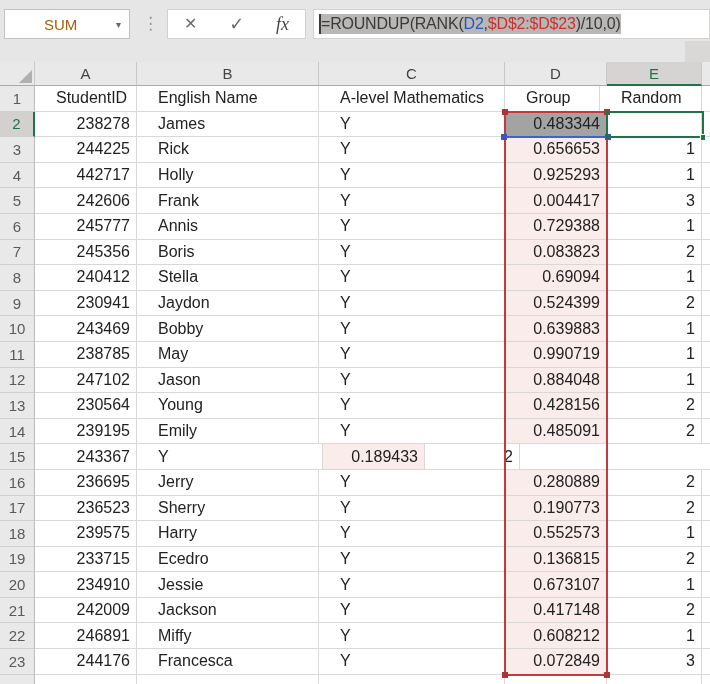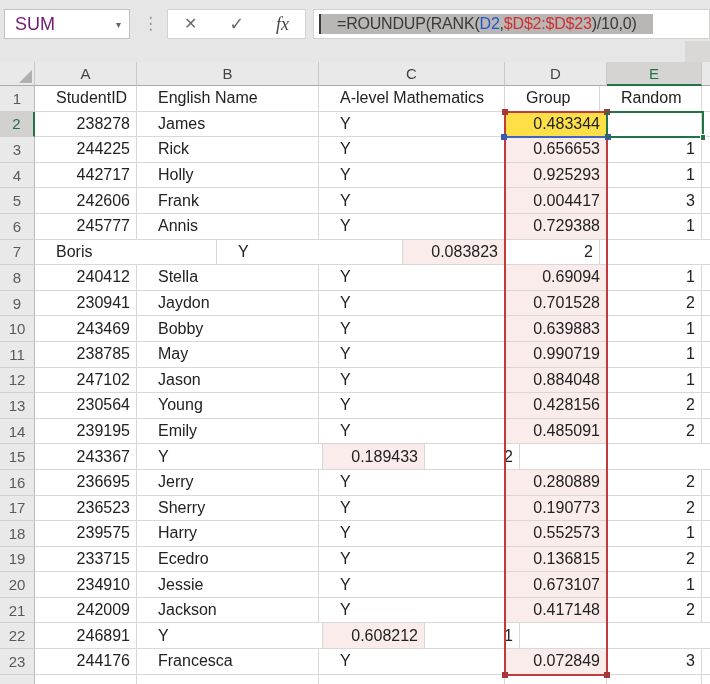--- a/index.html
+++ b/index.html
@@ -4,34 +4,34 @@
 <style>
   * { margin:0; padding:0; box-sizing:border-box; }
   html,body { width:710px; height:684px; overflow:hidden; }
   body { font-family:"Liberation Sans","DejaVu Sans",sans-serif; background:#e7e6e6; position:relative; }
 
   
   .topbar { position:absolute; left:0; top:0; width:710px; height:62px; background:#e7e6e6; }
   .namebox { position:absolute; left:4px; top:9px; width:126px; height:30px; background:#fff;
              border:1px solid #c3c1bf; display:flex; align-items:center; justify-content:space-between;
              padding:0 8px 0 10px; }
-  .namebox .nbval { font-size:18px; color:#701a75; }
+  .namebox .nbval { font-size:15px; color:#a16207;margin-left:29px; }
   .namebox .nb-arrow { font-size:10px; color:#666; }
   .dots { position:absolute; left:142px; top:9px; width:14px; height:30px; color:#9a9a9a;
           font-size:17px; line-height:30px; text-align:center; letter-spacing:0; }
   .fbtns { position:absolute; left:167px; top:9px; width:139px; height:30px; background:#fff;
            border:1px solid #d4d2d0; display:flex; align-items:center; justify-content:space-around; }
   .fbtns .ic { color:#6e6c6a; font-size:16px; line-height:1; }
   .fbtns .ok { font-size:18px; }
   .fbtns .fx { font-family:"Liberation Serif","DejaVu Serif",serif; font-style:italic;
                font-size:18px; color:#444; }
   .finput { position:absolute; left:313px; top:9px; width:397px; height:30px; background:#fff;
             border:1px solid #d4d2d0; display:flex; align-items:center; padding-left:5px; }
   .caret { width:2px; height:20px; background:#3a3a3a; margin-right:0px; }
-  .fhl { background:#b9b7b6; font-size:16px; letter-spacing:-0.2px; white-space:pre; padding:1px 16px; }
+  .fhl { background:#b9b7b6; font-size:16px; letter-spacing:-0.2px; white-space:pre; padding:1px 0; }
   .expandbox { position:absolute; left:685px; top:41px; width:25px; height:21px; background:#d9d8d7; }
 
   
   .sheet { position:absolute; left:0; top:62px; width:710px; height:622px; background:#fff; }
   .hrow { display:flex; height:24px; }
   .hcell, .corner { flex-shrink:0; background:#e9e9e9; border-right:1px solid #c9c8c7;
           border-bottom:1px solid #ababab; color:#444; font-size:15px;
           display:flex; align-items:center; justify-content:center; }
   .corner { width:35px; position:relative; }
   .corner .tri { position:absolute; right:2px; bottom:2px; width:0; height:0;
@@ -44,21 +44,21 @@
           font-size:16px; color:#222; display:flex; align-items:center; overflow:hidden;
           white-space:nowrap; background:#fff; }
   .rn { flex-shrink:0; width:35px; background:#e9e9e9; border-right:1px solid #bdbcbb;
         border-bottom:1px solid #d0cfce; color:#5a5a5a; font-size:15px;
         display:flex; align-items:center; justify-content:center; }
   .rnactive { background:#d2d1d0; color:#217346; border-right:2.5px solid #217346; }
   .ca { width:102px; } .cb { width:182px; } .cc { width:186px; } .cd { width:102px; } .ce { width:95px; }
   .cf { flex:1; border-right:none; }
   .al { justify-content:flex-start; padding-left:21px; }
   .ar { justify-content:flex-end; padding-right:6px; }
-  .filld2 { background:#fde047; }
+  .filld2 { background:#a3a3a3; }
   .fillrange { background:#fbecec; }
   .sliver .cell, .sliver .rn { border-bottom:none; }
 
   
   .ovl { position:absolute; pointer-events:none; }
   .redbox { left:503.5px; top:48.5px; width:104.5px; height:565px;
             border:2.2px solid #c23b3c; z-index:5; }
   .redbox .h { position:absolute; width:6px; height:6px; background:#a83636; }
   .redbox .tl { left:-4px; top:-4px; } .redbox .tr { right:-4px; top:-4px; }
   .redbox .bl { left:-4px; bottom:-4px; } .redbox .br { right:-4px; bottom:-4px; }
@@ -153,41 +153,42 @@
         <div class="rn">6</div>
         <div class="cell ca ar">245777</div>
         <div class="cell cb al">Annis</div>
         <div class="cell cc al">Y</div>
         <div class="cell cd ar fillrange">0.729388</div>
         <div class="cell ce ar">1</div>
         <div class="cell cf"></div>
       </div>
       <div class="row">
         <div class="rn">7</div>
+        <div class="cell ca ar">245356</div>
         <div class="cell cb al">Boris</div>
         <div class="cell cc al">Y</div>
         <div class="cell cd ar fillrange">0.083823</div>
         <div class="cell ce ar">2</div>
         <div class="cell cf"></div>
       </div>
       <div class="row">
         <div class="rn">8</div>
         <div class="cell ca ar">240412</div>
         <div class="cell cb al">Stella</div>
         <div class="cell cc al">Y</div>
         <div class="cell cd ar fillrange">0.69094</div>
         <div class="cell ce ar">1</div>
         <div class="cell cf"></div>
       </div>
       <div class="row">
         <div class="rn">9</div>
         <div class="cell ca ar">230941</div>
         <div class="cell cb al">Jaydon</div>
         <div class="cell cc al">Y</div>
-        <div class="cell cd ar fillrange">0.701528</div>
+        <div class="cell cd ar fillrange">0.524399</div>
         <div class="cell ce ar">2</div>
         <div class="cell cf"></div>
       </div>
       <div class="row">
         <div class="rn">10</div>
         <div class="cell ca ar">243469</div>
         <div class="cell cb al">Bobby</div>
         <div class="cell cc al">Y</div>
         <div class="cell cd ar fillrange">0.639883</div>
         <div class="cell ce ar">1</div>
@@ -287,20 +288,21 @@
         <div class="cell ca ar">242009</div>
         <div class="cell cb al">Jackson</div>
         <div class="cell cc al">Y</div>
         <div class="cell cd ar fillrange">0.417148</div>
         <div class="cell ce ar">2</div>
         <div class="cell cf"></div>
       </div>
       <div class="row">
         <div class="rn">22</div>
         <div class="cell ca ar">246891</div>
+        <div class="cell cb al">Miffy</div>
         <div class="cell cc al">Y</div>
         <div class="cell cd ar fillrange">0.608212</div>
         <div class="cell ce ar">1</div>
         <div class="cell cf"></div>
       </div>
       <div class="row">
         <div class="rn">23</div>
         <div class="cell ca ar">244176</div>
         <div class="cell cb al">Francesca</div>
         <div class="cell cc al">Y</div>

